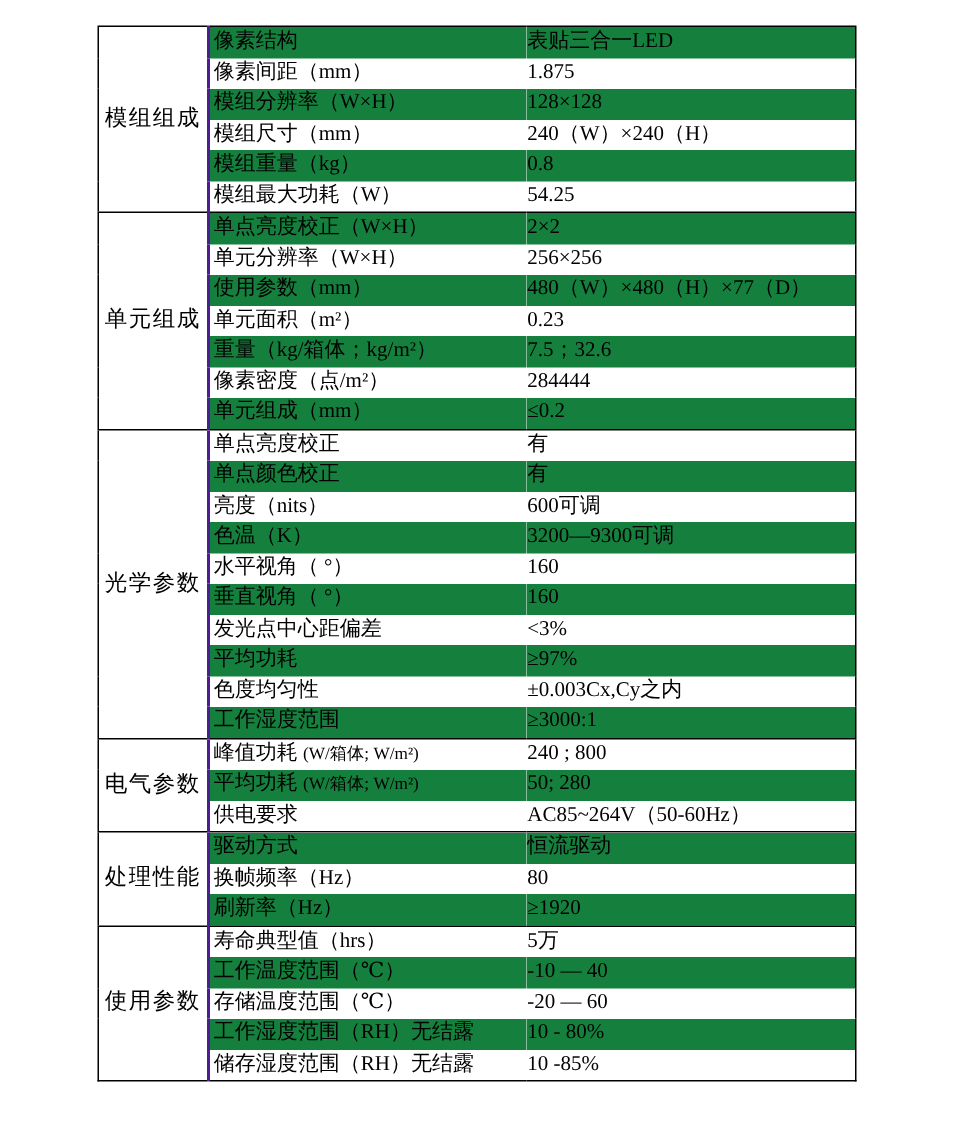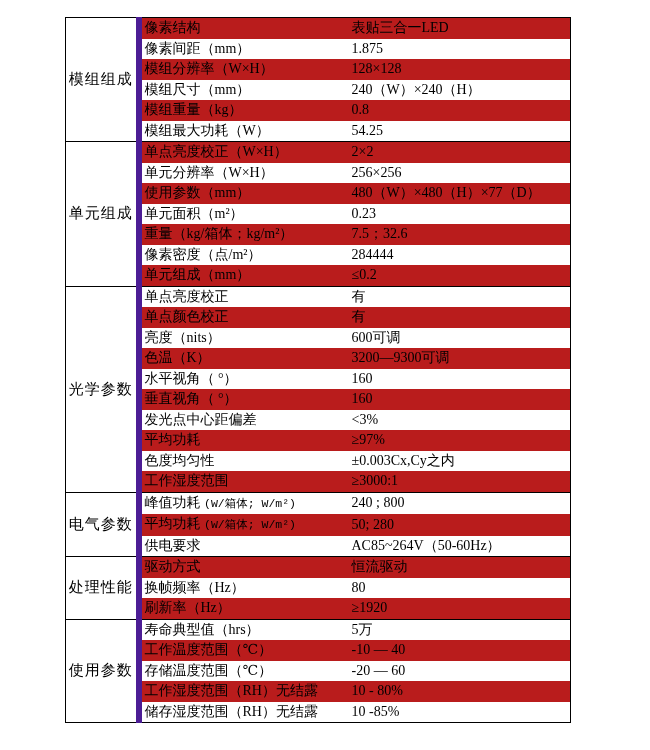--- a/index.html
+++ b/index.html
@@ -27,35 +27,35 @@
   tr.spec-row { height: 20.5px; }
   td {
     padding: 0;
     font-size: 14px;
     line-height: 20.5px;
     white-space: nowrap;
     overflow: hidden;
     vertical-align: middle;
   }
   td.cat {
-    border-right: 6px solid #4c1d95;
+    border-right: 2px solid #4c1d95;
     text-align: center;
     vertical-align: middle;
     font-size: 15px;
     line-height: 1.25;
     background: #ffffff;
     letter-spacing: 1px;
   }
   td.label { padding-left: 3px; }
   td.value { padding-left: 1px; }
   tr.shaded td.label,
-  tr.shaded td.value { background: #b91c1c; }
+  tr.shaded td.value { background: #15803d; }
   tr.group-start td { border-top: 1px solid #000000; }
   span.note {
-    font-family: Liberation Mono, monospace;
+    font-family: Liberation Serif, serif;
     font-size: 11.5px;
     letter-spacing: 0px;
   }
 </style>
 </head>
 <body>
 
 <div class="sheet">
   <table class="spec">
     <colgroup>

